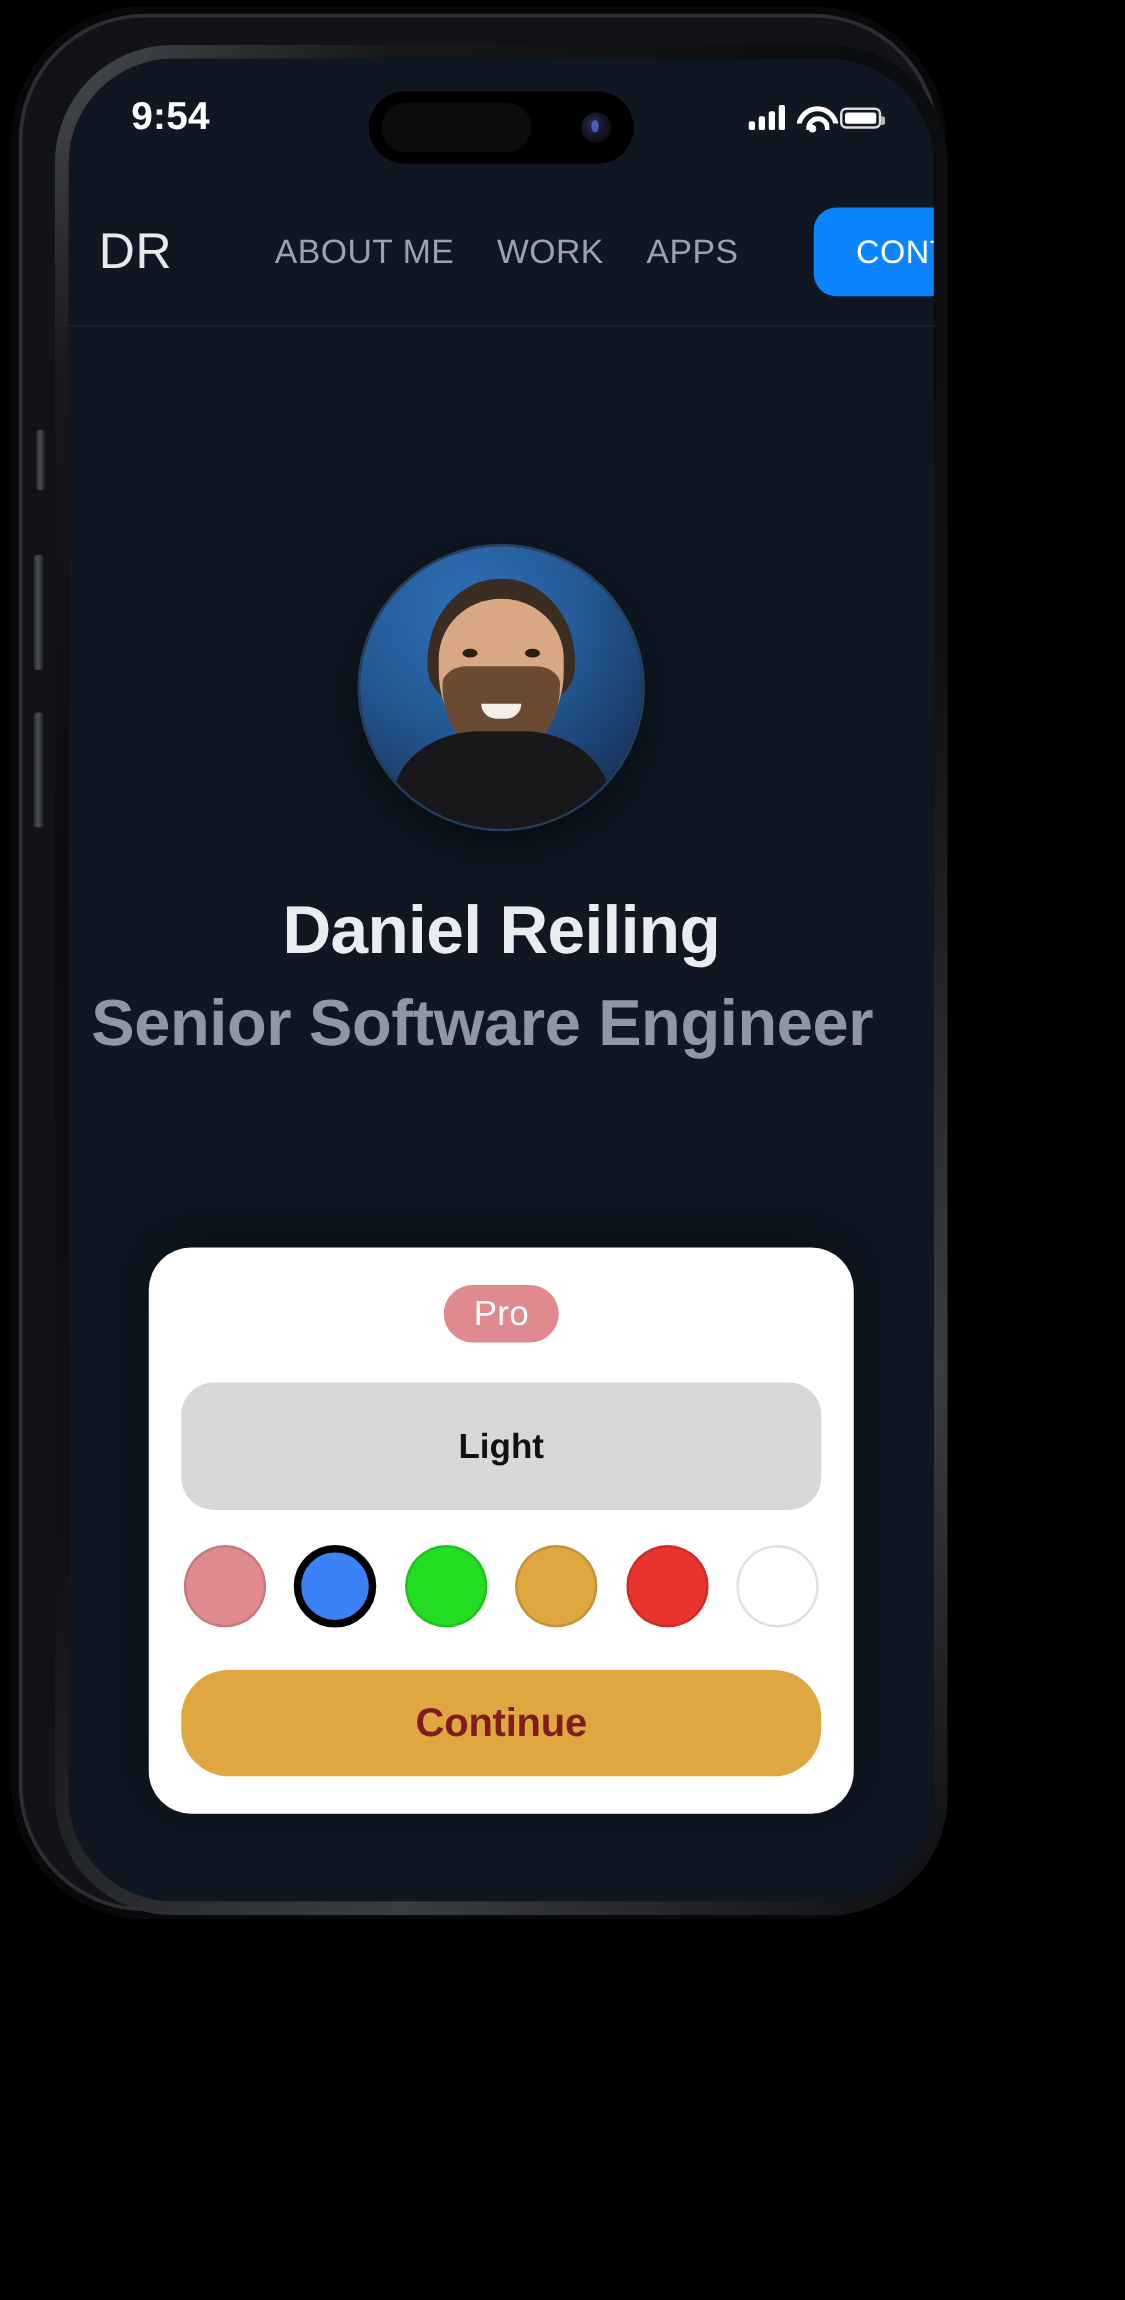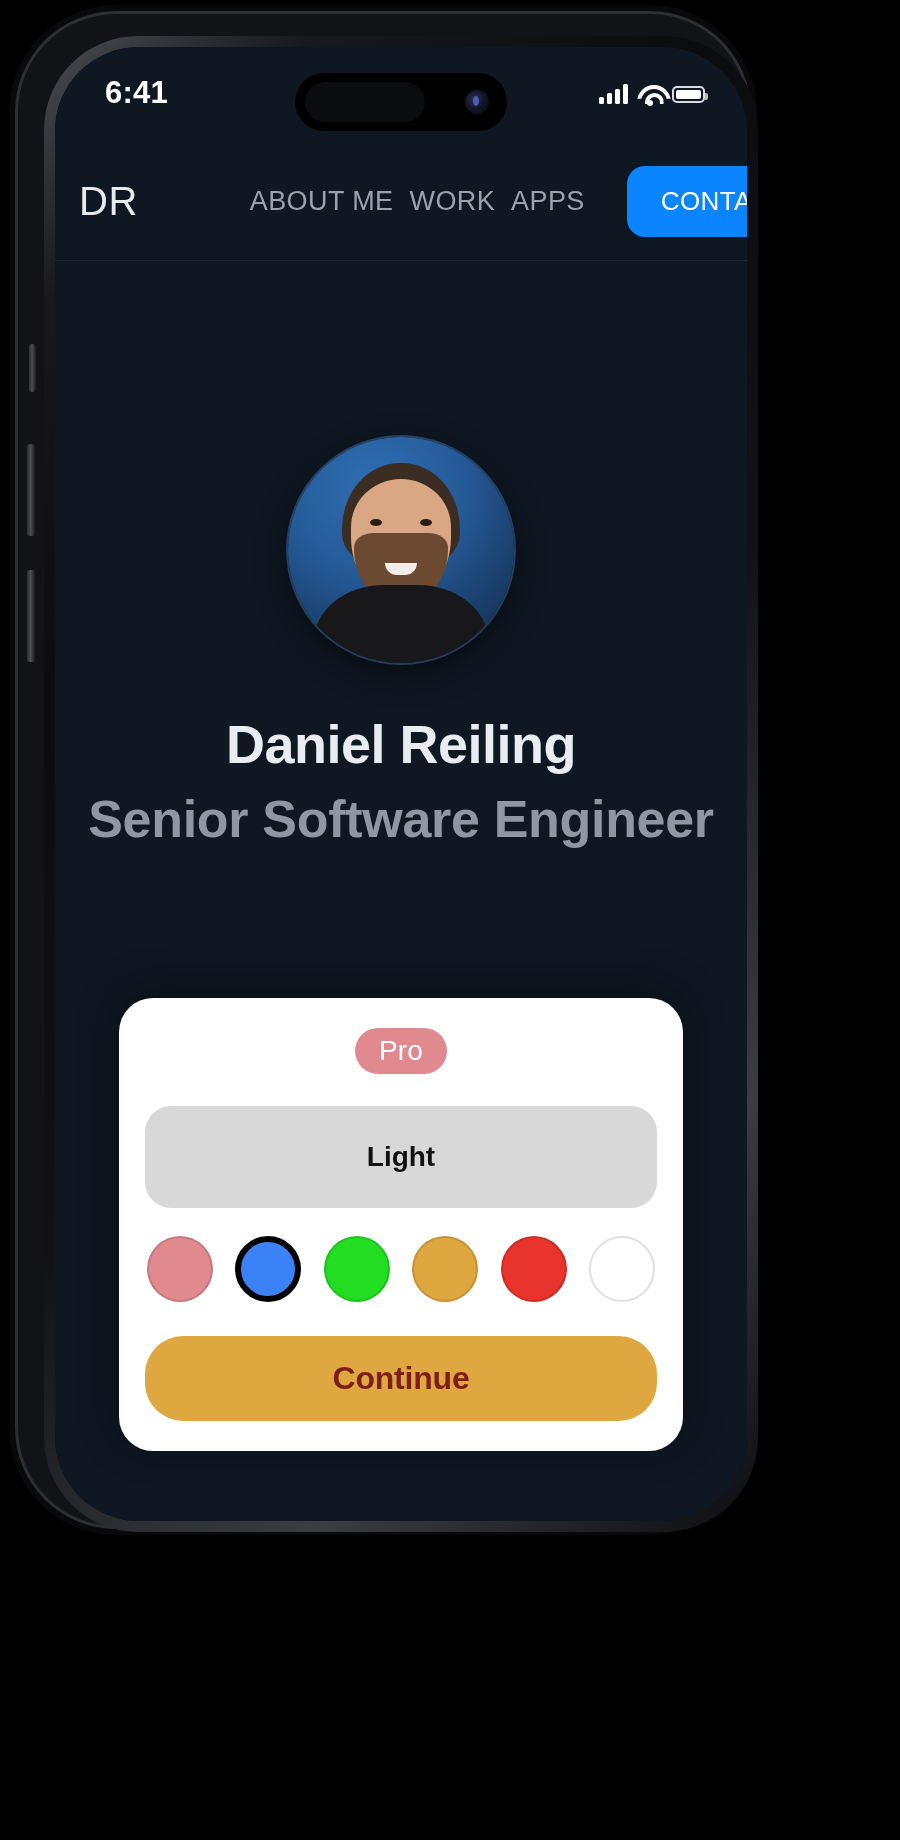--- a/index.html
+++ b/index.html
@@ -114,21 +114,21 @@
   }
 
   
   .nav {
     position:absolute; top:96px; left:0; right:0; height:118px;
     display:flex; align-items:center; padding-left:24px;
     border-bottom:1px solid rgba(255,255,255,.07);
     z-index:5;
   }
   .logo { color:#e8eaed; font-size:40px; font-weight:400; letter-spacing:.5px; }
-  .nav-links { display:flex; align-items:center; gap:16px; margin-left:112px; }
+  .nav-links { display:flex; align-items:center; gap:34px; margin-left:82px; }
   .nav-link {
     color:#9aa3ad; font-size:27px; font-weight:400; letter-spacing:.4px;
     white-space:nowrap; cursor:pointer;
   }
   .contact-btn {
     margin-left:26px;
     background:#0a84ff; color:#fff;
     font-size:26px; font-weight:500; letter-spacing:.4px;
     padding:20px 34px; border-radius:18px; white-space:nowrap;
     cursor:pointer;
@@ -169,21 +169,21 @@
   .av-body {
     position:absolute; left:26px; bottom:-8px; width:174px; height:86px;
     background:#18181a; border-radius:70px 70px 0 0 / 56px 56px 0 0;
   }
 
   .name {
     position:absolute; top:452px; left:0; right:0; text-align:center;
     color:#e9edf2; font-size:54px; font-weight:700; letter-spacing:-.5px;
   }
   .role {
-    position:absolute; top:524px; left:0; right:0; text-align:center;
+    position:absolute; top:524px; left:0; right:0; 
     color:#8e97a3; font-size:52px; font-weight:700;
     line-height:1.32; letter-spacing:-.3px; padding:0 18px;
   }
   .blurb {
     position:absolute; top:700px; left:0; right:0; text-align:center;
     color:#8a939e; font-size:26px; line-height:1.5; padding:0 34px;
   }
 
   
   .sheet {
@@ -235,21 +235,21 @@
 
     <div class="btn-side btn-silent"></div>
     <div class="btn-side btn-volup"></div>
     <div class="btn-side btn-voldn"></div>
     <div class="btn-side btn-power"></div>
 
     <div class="phone-inner">
       <div class="screen">
 
         <div class="statusbar">
-          <div class="sb-time">6:41</div>
+          <div class="sb-time">9:54</div>
           <div class="sb-right">
             <div class="sig">
                 <i></i>
                 <i></i>
                 <i></i>
                 <i></i>
               </div>
             <div class="wifi">
                 <span class="dot"></span>
               </div>

